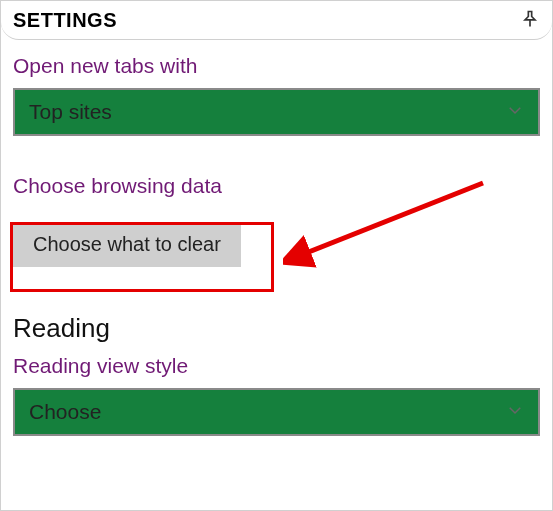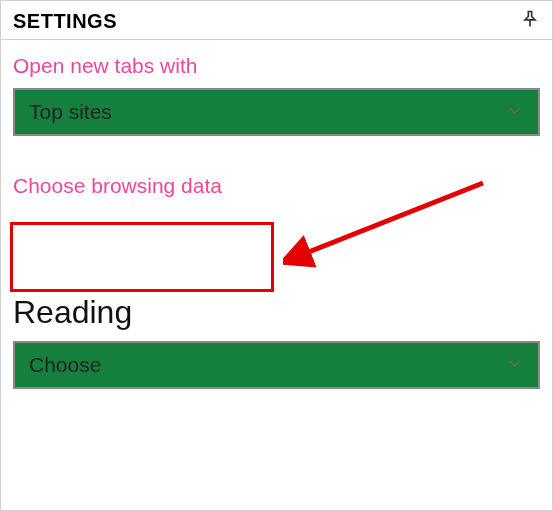--- a/index.html
+++ b/index.html
@@ -8,42 +8,43 @@
       height: 511px;
       background: #ffffff;
       font-family: "Segoe UI", Tahoma, sans-serif;
       color: #000;
       overflow: hidden;
       position: relative;
       border: 1px solid #d0d0d0;
     }
     .header {
       display: flex;
-      align-items: center;
+      align-items: flex-start;
       justify-content: space-between;
       padding: 8px 12px 6px 12px;
       border-bottom: 1px solid #d0d0d0;
+      border-radius: 18px;
     }
     .header-title {
       font-size: 20px;
       font-weight: 700;
       letter-spacing: 0.5px;
     }
     .pin-icon {
       width: 20px;
       height: 20px;
     }
     .content {
       padding: 14px 12px 0 12px;
     }
     .field-label {
       font-size: 21px;
       font-weight: 400;
       margin-bottom: 10px;
-      color: #ec4899;
+      color: #701a75;
     }
     .select-box {
       width: 100%;
       border: 2px solid #8a8a8a;
       background: #15803d;
       display: flex;
       align-items: center;
       justify-content: space-between;
       padding: 10px 14px;
       font-size: 21px;
@@ -61,23 +62,23 @@
       display: inline-block;
       background: #ccccccee;
       border: none;
       padding: 11px 20px;
       font-size: 20px;
       color: #222;
       cursor: pointer;
       font-family: inherit;
     }
     .section-heading {
-      font-size: 32px;
+      font-size: 26px;
       font-weight: 400;
-      margin-top: 72px;
+      margin-top: 46px;
       margin-bottom: 10px;
       color: #111;
     }
     
     .highlight-box {
       position: absolute;
       border: 3px solid #e40000;
       pointer-events: none;
       left: 9px;
       top: 221px;
@@ -118,23 +119,25 @@
         <polyline points="5 9 12 16 19 9"></polyline>
       </svg>
     </span>
   </div>
 
   <div class="spacer-lg"></div>
 
   
   <div class="field-label">Choose browsing data</div>
   <div class="spacer-md"></div>
+  <button class="btn">Choose what to clear</button>
 
   
   <div class="section-heading">Reading</div>
+  <div class="field-label">Reading view style</div>
   <div class="select-box">
     <span>Choose</span>
     <span>
       <svg class="chevron" viewBox="0 0 24 24" fill="none" stroke="#666" stroke-width="2">
         <polyline points="5 9 12 16 19 9"></polyline>
       </svg>
     </span>
   </div>
 
 </div>

